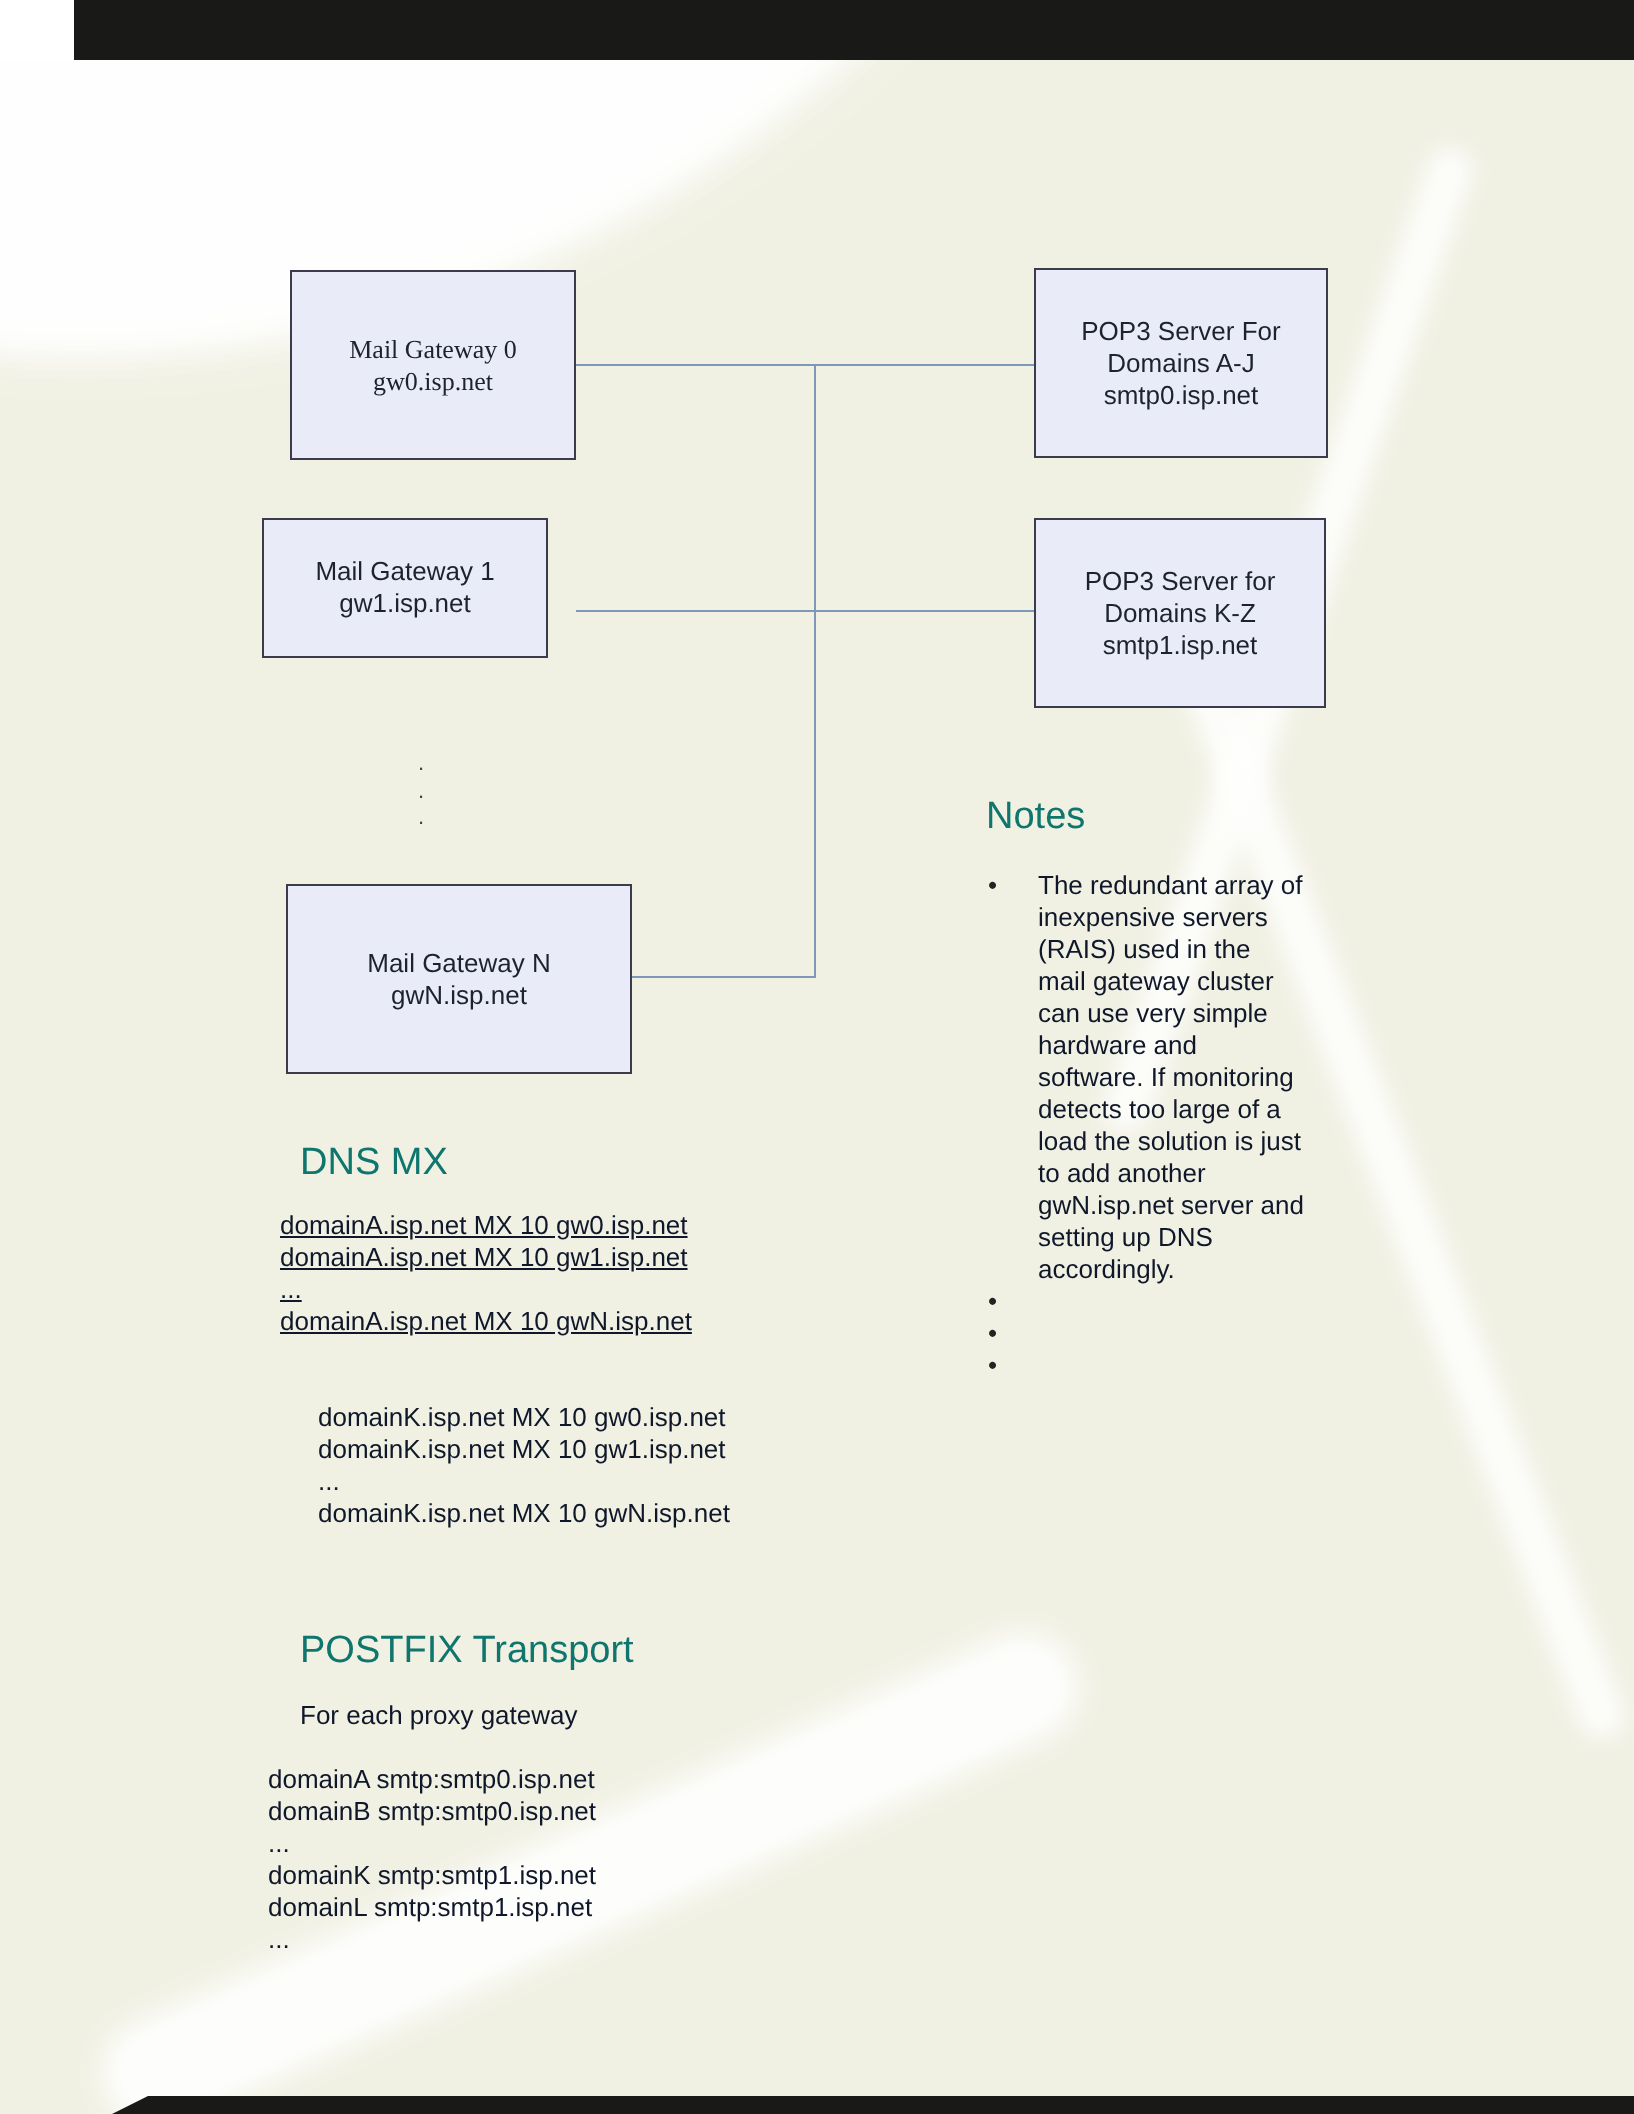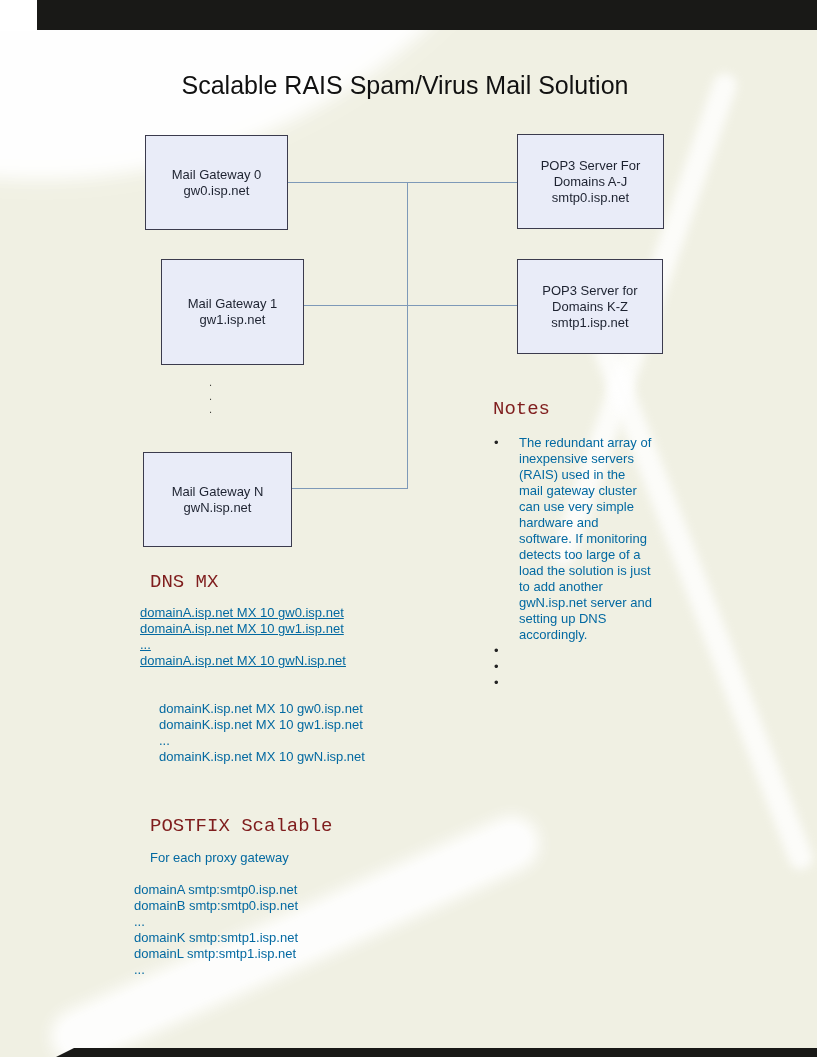--- a/index.html
+++ b/index.html
@@ -24,38 +24,38 @@
   .bottom-bar{position:absolute;left:56px;top:1048px;width:761px;height:9px;background:#191917;
               clip-path:polygon(18px 0,100% 0,100% 100%,0 100%);}
   
   .title{position:absolute;left:0;top:71px;width:810px;text-align:center;
          font-size:25px;color:#111;}
   
   .node{position:absolute;background:#e9ecf8;border:1.5px solid #3b3b4d;
         box-sizing:border-box;display:flex;align-items:center;justify-content:center;
         text-align:center;font-size:13px;line-height:16px;color:#1d2230;
         white-space:pre-line;}
-  .gw0{left:145px;top:135px;width:143px;height:95px;}
-  .gw1{left:161px;top:259px;width:143px;height:106px;}
-  .gwN{left:143px;top:452px;width:149px;height:95px;}
+  .gw0{left:145px;top:135px;width:143px;height:95px;font-family:Liberation Serif, serif;}
+  .gw1{left:131px;top:259px;width:143px;height:70px;}
+  .gwN{left:143px;top:442px;width:173px;height:95px;}
   .pop0{left:517px;top:134px;width:147px;height:95px;}
   .pop1{left:517px;top:259px;width:146px;height:95px;}
   .conn{position:absolute;background:#7e99b8;}
   .conn-h1{left:288px;top:182px;width:229px;height:1px;}
   .conn-h2{left:288px;top:305px;width:229px;height:1px;}
   .conn-v {left:407px;top:182px;width:1px;height:307px;}
   .conn-h3{left:288px;top:488px;width:119px;height:1px;}
   .vdots{position:absolute;left:209px;top:376px;font-size:11px;line-height:13.5px;
          color:#44443f;white-space:pre-line;text-align:center;}
   
-  .h2{position:absolute;font-size:19px;color:#7f1d1d;font-family:Liberation Mono, monospace;}
+  .h2{position:absolute;font-size:19px;color:#0f766e;}
   .dns-h{left:150px;top:571px;text-align:center;}
   .pf-h{left:150px;top:815px;}
   .notes-h{left:493px;top:398px;}
-  .ml{white-space:pre-line;font-size:13px;line-height:16px;color:#0369a1;}
+  .ml{white-space:pre-line;font-size:13px;line-height:16px;color:#0f172a;}
   .dns-a{position:absolute;left:140px;top:605px;text-decoration:underline;}
   .dns-k{position:absolute;left:159px;top:701px;}
   .pf-sub{position:absolute;left:150px;top:850px;}
   .pf-lines{position:absolute;left:134px;top:882px;}
   .notes-list{position:absolute;left:494px;top:435px;width:200px;}
   .bullet{display:flex;}
   .bullet .mark{width:25px;flex:0 0 25px;font-size:13px;line-height:16px;color:#232323;}
   .bullet .btxt{flex:1;}
 </style>
 </head>
@@ -65,21 +65,20 @@
 
   <div class="swirl blob-tl"></div>
   <div class="swirl band band-ne"></div>
   <div class="swirl band band-se"></div>
   <div class="swirl swoosh"></div>
 
   <div class="top-bar-corner"></div>
   <div class="top-bar"></div>
   <div class="bottom-bar"></div>
 
-  <div class="title">Scalable RAIS Spam/Virus Mail Solution</div>
 
   <div class="conn conn-h1"></div>
   <div class="conn conn-h2"></div>
   <div class="conn conn-v"></div>
   <div class="conn conn-h3"></div>
 
   <div class="node gw0">Mail Gateway 0
 gw0.isp.net</div>
   <div class="node gw1">Mail Gateway 1
 gw1.isp.net</div>
@@ -99,21 +98,21 @@
   <div class="h2 dns-h">DNS MX</div>
   <div class="ml dns-a">domainA.isp.net MX 10 gw0.isp.net
 domainA.isp.net MX 10 gw1.isp.net
 ...
 domainA.isp.net MX 10 gwN.isp.net</div>
   <div class="ml dns-k">domainK.isp.net MX 10 gw0.isp.net
 domainK.isp.net MX 10 gw1.isp.net
 ...
 domainK.isp.net MX 10 gwN.isp.net</div>
 
-  <div class="h2 pf-h">POSTFIX Scalable</div>
+  <div class="h2 pf-h">POSTFIX Transport</div>
   <div class="ml pf-sub">For each proxy gateway</div>
   <div class="ml pf-lines">domainA smtp:smtp0.isp.net
 domainB smtp:smtp0.isp.net
 ...
 domainK smtp:smtp1.isp.net
 domainL smtp:smtp1.isp.net
 ...</div>
 
   <div class="h2 notes-h">Notes</div>
   <div class="notes-list">

